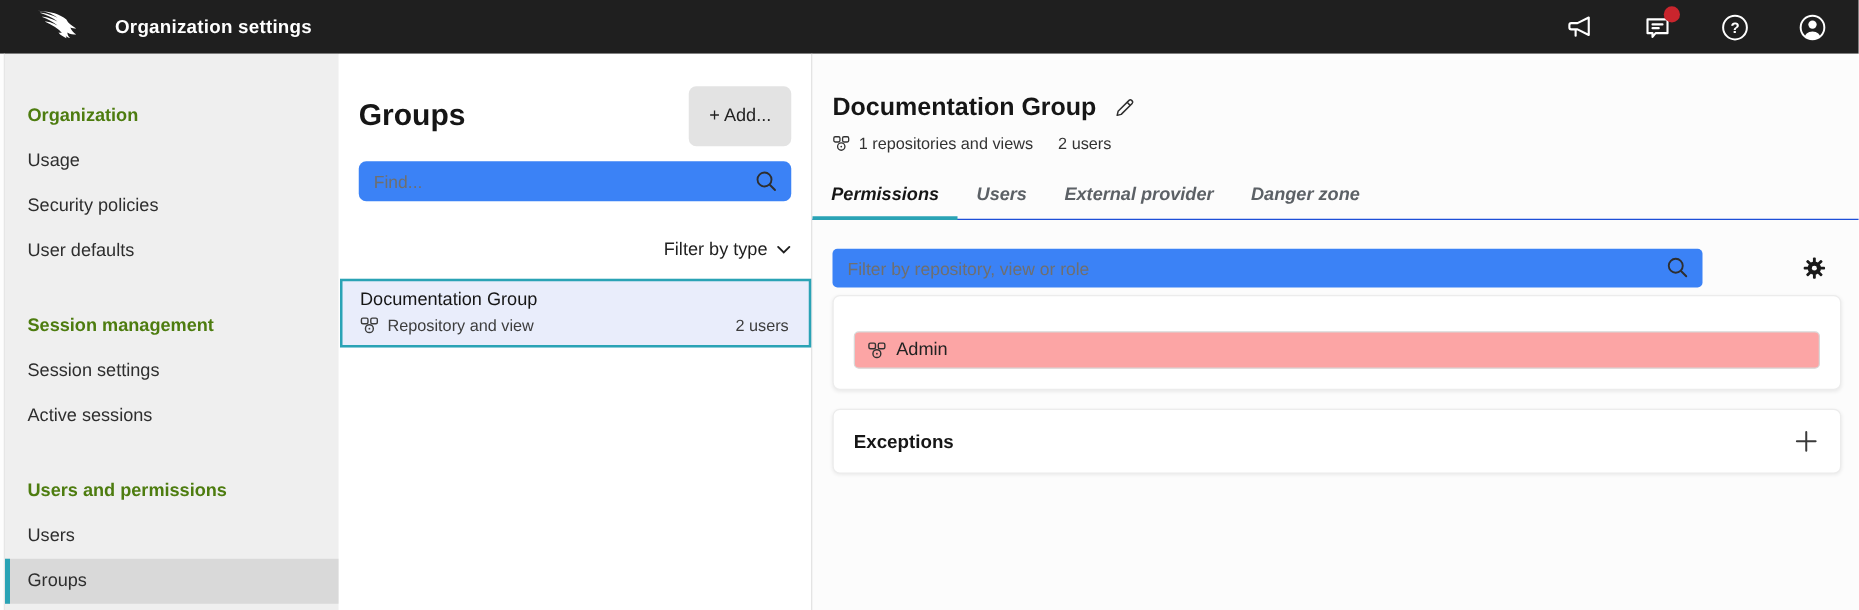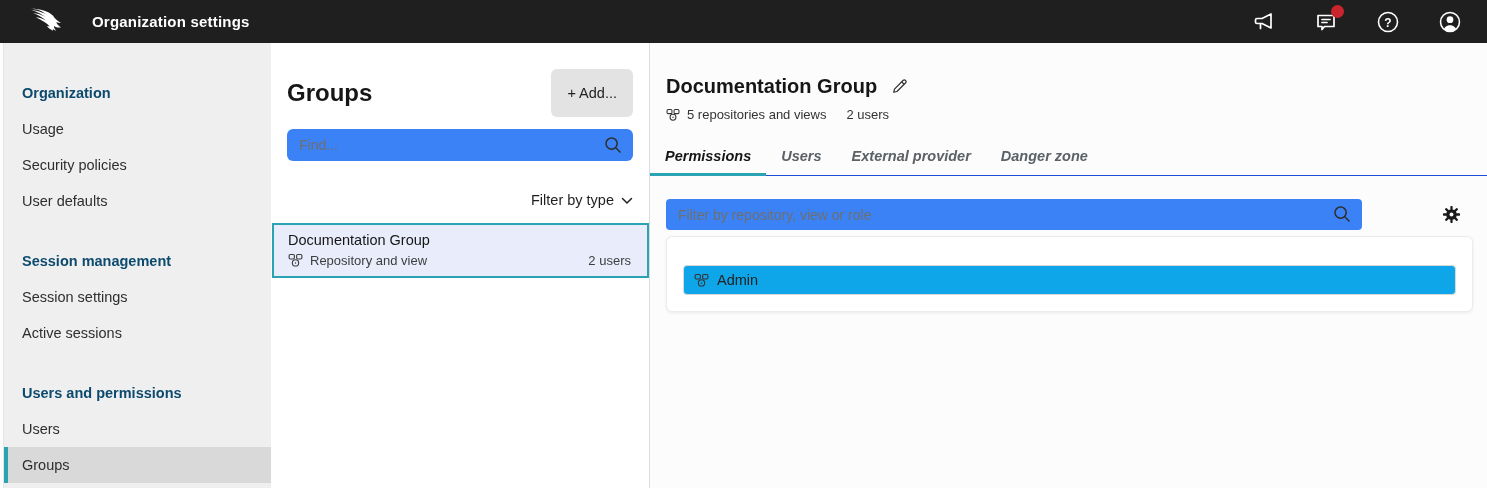--- a/index.html
+++ b/index.html
@@ -16,21 +16,21 @@
   .badge-dot { position:absolute; top:-4px; right:-5px; width:13px; height:13px; border-radius:50%; }
 
   
   .frame { display:flex; height:445px; }
 
   
   .edge-strip { width:4px; background:#fdfdfd; border-right:1px solid #e6e6e6; }
   .sidebar { width:267px; background:#efefef; padding-top:32px; flex:none; }
   .side-section { margin-bottom:24px; }
   .side-row { height:36px; display:flex; align-items:center; padding:0 18px; font-size:14.5px; color:#2e2e2e; cursor:pointer; }
-  .side-row.hdr { font-weight:bold; color:#0c4a6e; cursor:default; }
+  .side-row.hdr { font-weight:bold; color:#4d7c0f; cursor:default; }
   .side-row.selected { background:#d9d9d9; border-left:4px solid #2aa3b5; padding-left:14px; }
 
   
   .groups-panel { width:379px; flex:none; background:#fff; border-right:1px solid #dcdcdc; padding:32px 16px 0 16px; }
   .gp-header { display:flex; align-items:center; justify-content:space-between; height:36px; }
   .gp-header h1 { font-size:24px; font-weight:bold; color:#161616; }
   .add-btn { background:#e3e3e3; border:none; border-radius:6px; height:48px; padding:0 16px;
     font-size:14.5px; color:#222; font-family:inherit; cursor:pointer; }
   .search-wrap { position:relative; margin-top:18px; }
   .search-wrap input { width:100%; height:32px; background:#3b82f6; border:none; border-radius:6px;
@@ -59,21 +59,21 @@
     border-bottom:3px solid transparent; margin-bottom:-1px; }
   .tab.active { color:#161616; border-bottom-color:#2aa3b5; }
   .filter-bar { display:flex; align-items:center; margin-top:23px; }
   .filter-bar .search-wrap { margin-top:0; width:696px; }
   .filter-bar input { border-radius:4px; height:31px; }
   .gear-btn { margin-left:auto; margin-right:12px; cursor:pointer; display:flex; }
   .card { background:#fff; border:1px solid #ececec; border-radius:6px;
     box-shadow:0 1px 3px rgba(0,0,0,.07); padding:16px; }
   .card.role-card { margin-top:6px; }
   .card h3 { font-size:15px; font-weight:bold; color:#161616; }
-  .role-row { margin-top:12px; height:30px; border:1px solid #d8d8d8; border-radius:4px; background:#0ea5e9;
+  .role-row { margin-top:12px; height:30px; border:1px solid #d8d8d8; border-radius:4px; background:#fca5a5;
     display:flex; align-items:center; padding:0 10px; font-size:14.5px; color:#222; gap:8px; }
   .card.exceptions-card { margin-top:15px; padding:14px 16px; display:flex; align-items:center; justify-content:space-between; }
   .plus-btn { cursor:pointer; display:flex; padding:2px; }
 </style>
 </head>
 <body>
 
 <div class="topbar">
   <div class="logo">
     <svg width="38" height="30" viewBox="0 0 48 38" fill="#fff">
@@ -198,21 +198,21 @@
 
     <div class="d-meta">
       <span class="gi">
         <svg width="14" height="14" viewBox="0 0 20 20" fill="none" stroke="#333" stroke-width="1.5">
           <rect x="1.5" y="2" width="7" height="6" rx="1.6"></rect>
           <rect x="11.5" y="2" width="7" height="6" rx="1.6"></rect>
           <circle cx="10" cy="13.2" r="4.2"></circle>
           <circle cx="10" cy="13.2" r="1" fill="#333" stroke="none"></circle>
         </svg>
       </span>
-      <span>5 repositories and views</span>
+      <span>1 repositories and views</span>
       <span class="m-users">2 users</span>
     </div>
 
     <div class="tabs">
       <div class="tab active">Permissions</div>
       <div class="tab">Users</div>
       <div class="tab">External provider</div>
       <div class="tab">Danger zone</div>
     </div>
 
@@ -251,14 +251,22 @@
             <rect x="1.5" y="2" width="7" height="6" rx="1.6"></rect>
             <rect x="11.5" y="2" width="7" height="6" rx="1.6"></rect>
             <circle cx="10" cy="13.2" r="4.2"></circle>
             <circle cx="10" cy="13.2" r="1" fill="#333" stroke="none"></circle>
           </svg>
         </span>
         <span>Admin</span>
       </div>
     </div>
 
+    <div class="card exceptions-card">
+      <h3>Exceptions</h3>
+      <span class="plus-btn">
+        <svg width="18" height="18" viewBox="0 0 18 18" fill="none" stroke="#3a3a3a" stroke-width="1.6" stroke-linecap="round">
+          <path d="M9 1.5v15M1.5 9h15"></path>
+        </svg>
+      </span>
+    </div>
   </section>
 </div>
 
 </body></html>

